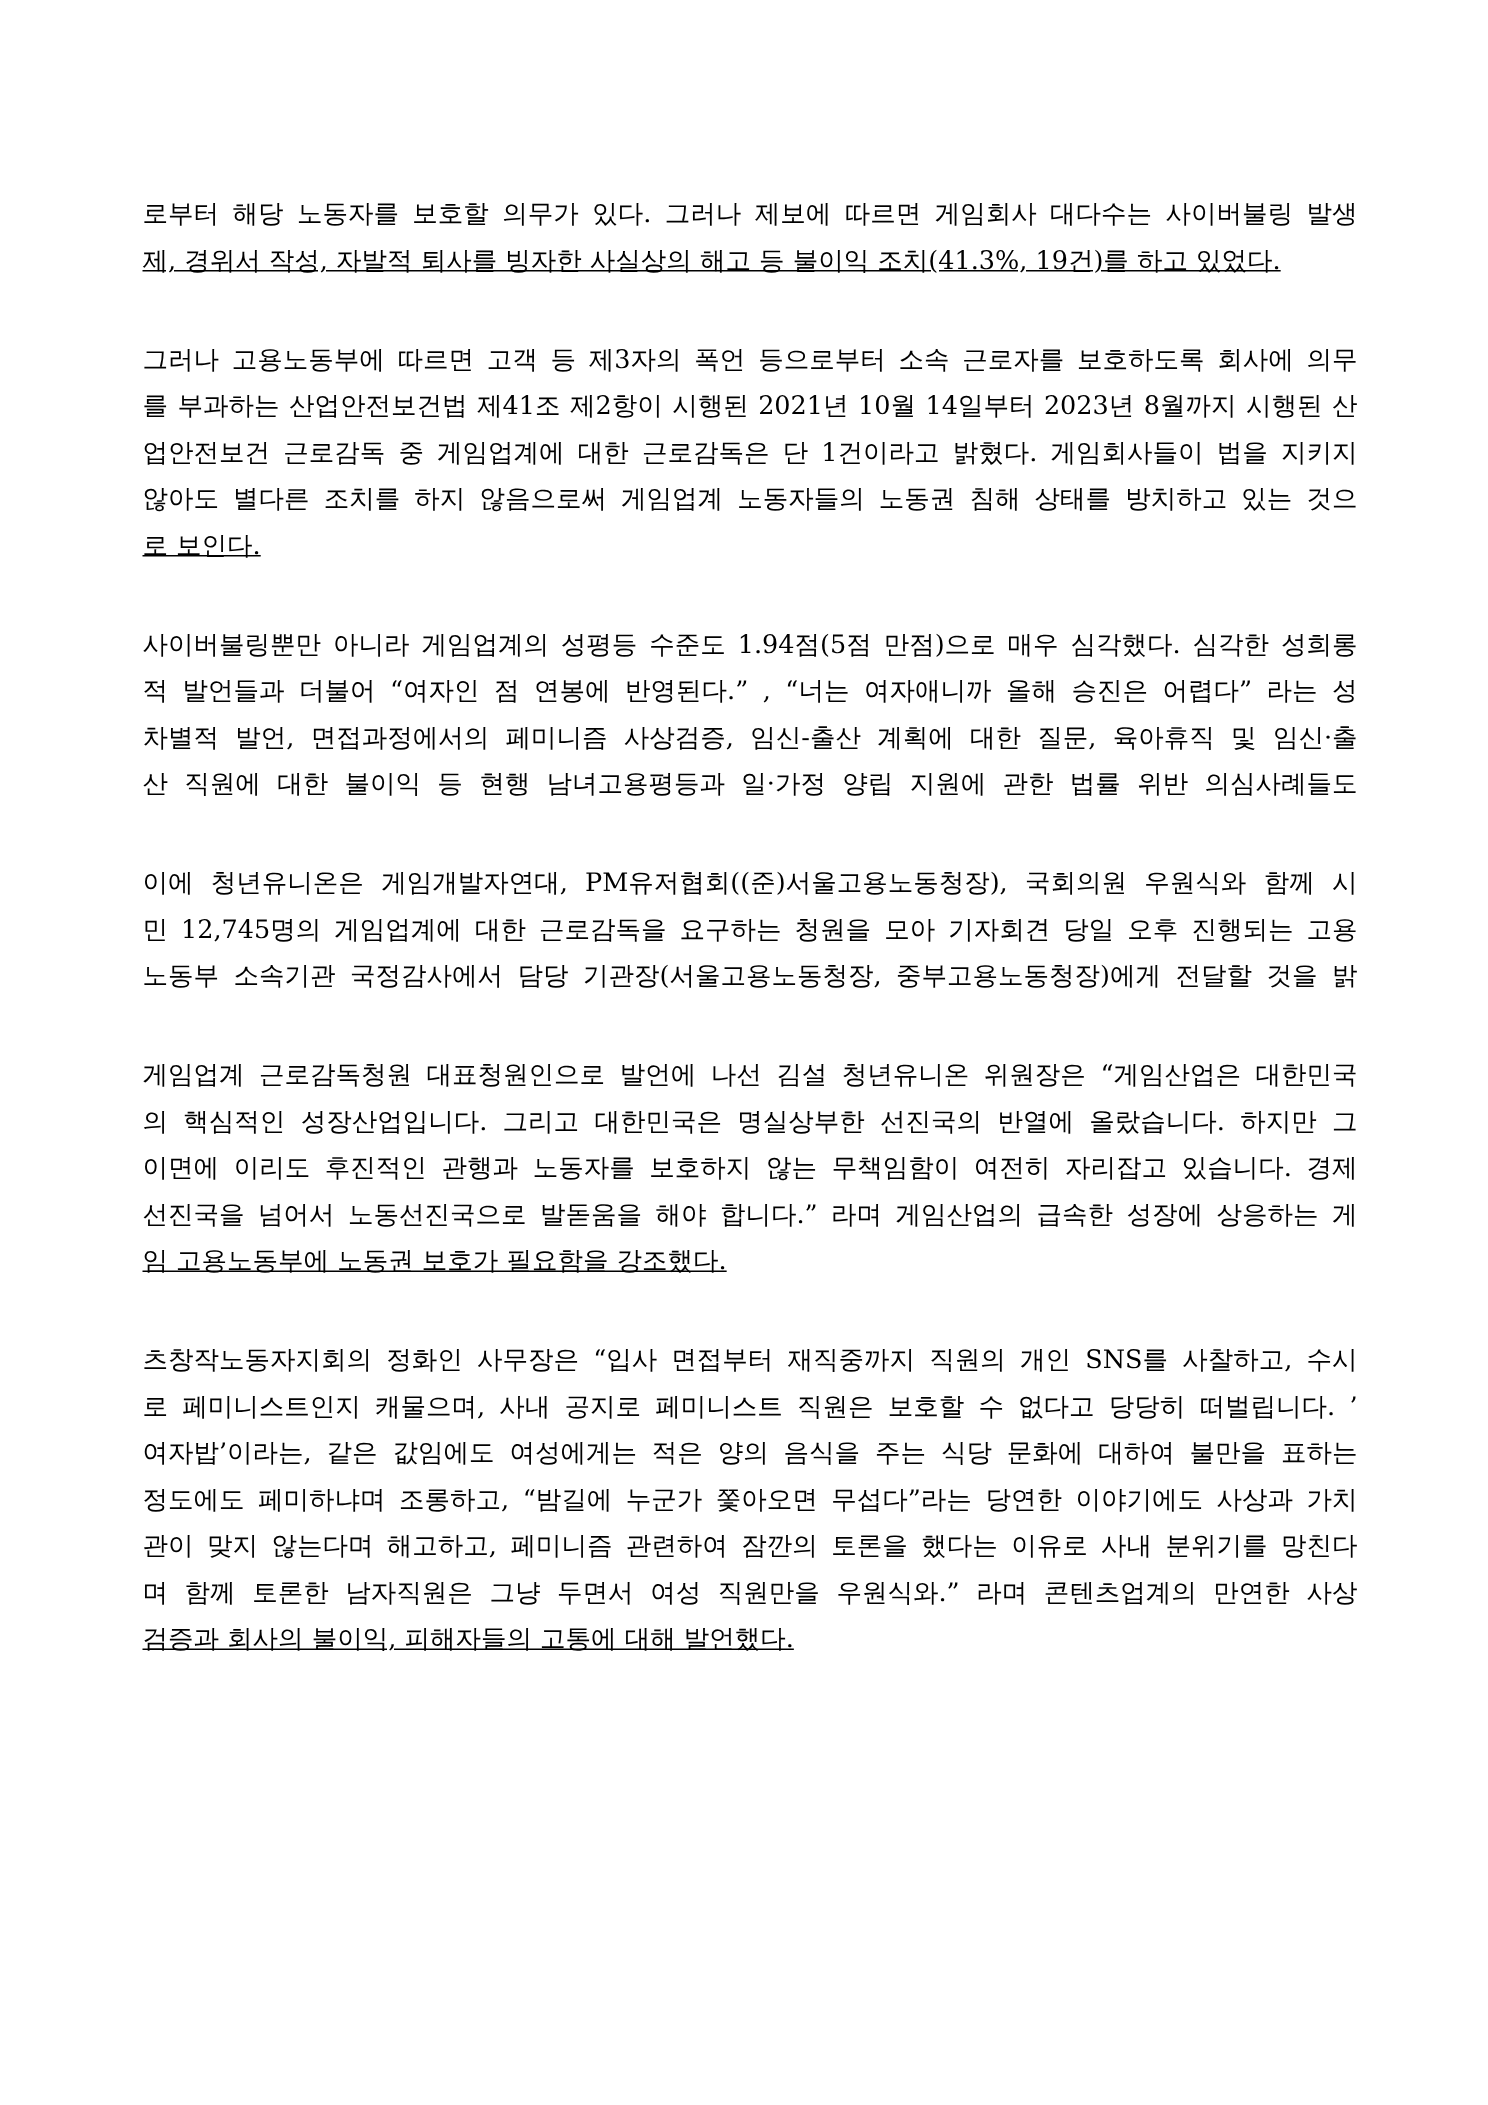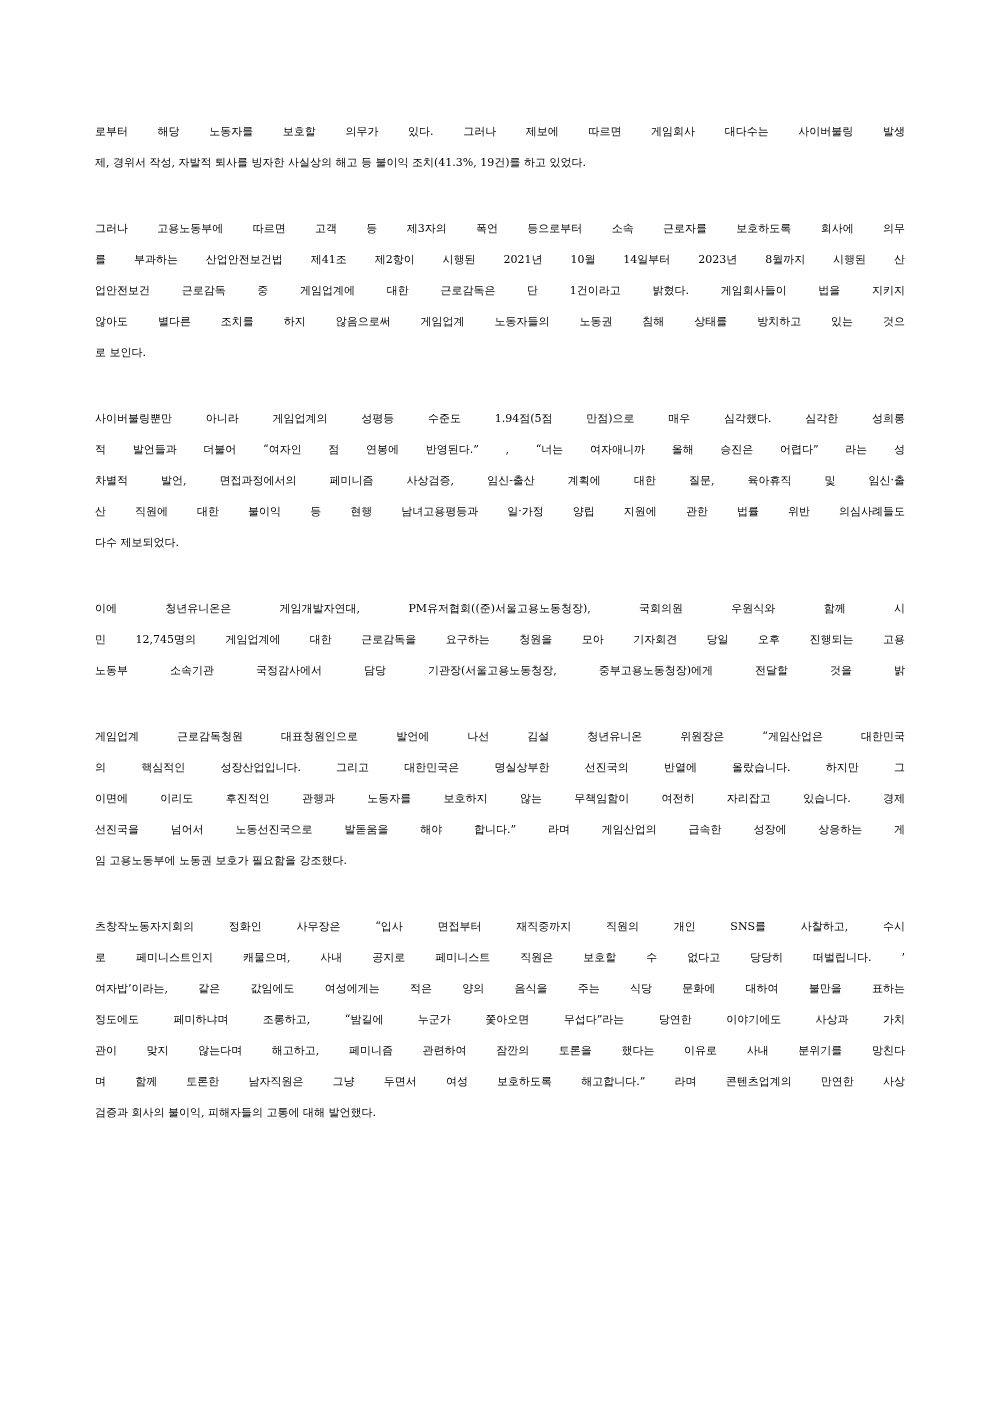--- a/index.html
+++ b/index.html
@@ -20,36 +20,37 @@
     inset: 0;
     background: #ffffff;
   }
   .doc {
     position: absolute;
     top: 112px;
     left: 95px;
     width: 810px;
   }
   .para {
-    margin: 4px 0 35px 0;
-    font-size: 11px;
+    margin: 16px 0 35px 0;
+    font-size: 17px;
     line-height: 31px;
     word-break: keep-all;
   }
   .para:last-child {
     margin-bottom: 0;
   }
   .line {
     display: block;
     text-align: justify;
     text-align-last: justify;
   }
   .line.last {
     text-align: center;
     text-align-last: left;
+    text-decoration: underline;
   }
 </style>
 </head>
 <body>
 
 <main class="page">
   <article class="doc">
       <p class="para">
         <span class="line">로부터 해당 노동자를 보호할 의무가 있다. 그러나 제보에 따르면 게임회사 대다수는 사이버불링 발생</span>
         <span class="line last">제, 경위서 작성, 자발적 퇴사를 빙자한 사실상의 해고 등 불이익 조치(41.3%, 19건)를 하고 있었다.</span>
@@ -59,37 +60,36 @@
         <span class="line">를 부과하는 산업안전보건법 제41조 제2항이 시행된 2021년 10월 14일부터 2023년 8월까지 시행된 산</span>
         <span class="line">업안전보건 근로감독 중 게임업계에 대한 근로감독은 단 1건이라고 밝혔다. 게임회사들이 법을 지키지</span>
         <span class="line">않아도 별다른 조치를 하지 않음으로써 게임업계 노동자들의 노동권 침해 상태를 방치하고 있는 것으</span>
         <span class="line last">로 보인다.</span>
       </p>
       <p class="para">
         <span class="line">사이버불링뿐만 아니라 게임업계의 성평등 수준도 1.94점(5점 만점)으로 매우 심각했다. 심각한 성희롱</span>
         <span class="line">적 발언들과 더불어 “여자인 점 연봉에 반영된다.” , “너는 여자애니까 올해 승진은 어렵다” 라는 성</span>
         <span class="line">차별적 발언, 면접과정에서의 페미니즘 사상검증, 임신-출산 계획에 대한 질문, 육아휴직 및 임신·출</span>
         <span class="line">산 직원에 대한 불이익 등 현행 남녀고용평등과 일·가정 양립 지원에 관한 법률 위반 의심사례들도</span>
-        <span class="line last">다수 제보되었다.</span>
       </p>
       <p class="para">
         <span class="line">이에 청년유니온은 게임개발자연대, PM유저협회((준)서울고용노동청장), 국회의원 우원식와 함께 시</span>
         <span class="line">민 12,745명의 게임업계에 대한 근로감독을 요구하는 청원을 모아 기자회견 당일 오후 진행되는 고용</span>
         <span class="line">노동부 소속기관 국정감사에서 담당 기관장(서울고용노동청장, 중부고용노동청장)에게 전달할 것을 밝</span>
       </p>
       <p class="para">
         <span class="line">게임업계 근로감독청원 대표청원인으로 발언에 나선 김설 청년유니온 위원장은 “게임산업은 대한민국</span>
         <span class="line">의 핵심적인 성장산업입니다. 그리고 대한민국은 명실상부한 선진국의 반열에 올랐습니다. 하지만 그</span>
         <span class="line">이면에 이리도 후진적인 관행과 노동자를 보호하지 않는 무책임함이 여전히 자리잡고 있습니다. 경제</span>
         <span class="line">선진국을 넘어서 노동선진국으로 발돋움을 해야 합니다.” 라며 게임산업의 급속한 성장에 상응하는 게</span>
         <span class="line last">임 고용노동부에 노동권 보호가 필요함을 강조했다.</span>
       </p>
       <p class="para">
         <span class="line">츠창작노동자지회의 정화인 사무장은 “입사 면접부터 재직중까지 직원의 개인 SNS를 사찰하고, 수시</span>
         <span class="line">로 페미니스트인지 캐물으며, 사내 공지로 페미니스트 직원은 보호할 수 없다고 당당히 떠벌립니다. ’</span>
         <span class="line">여자밥’이라는, 같은 값임에도 여성에게는 적은 양의 음식을 주는 식당 문화에 대하여 불만을 표하는</span>
         <span class="line">정도에도 페미하냐며 조롱하고, “밤길에 누군가 쫓아오면 무섭다”라는 당연한 이야기에도 사상과 가치</span>
         <span class="line">관이 맞지 않는다며 해고하고, 페미니즘 관련하여 잠깐의 토론을 했다는 이유로 사내 분위기를 망친다</span>
-        <span class="line">며 함께 토론한 남자직원은 그냥 두면서 여성 보호하도록 해고합니다.” 라며 콘텐츠업계의 만연한 사상</span>
+        <span class="line">며 함께 토론한 남자직원은 그냥 두면서 여성 직원만을 우원식와.” 라며 콘텐츠업계의 만연한 사상</span>
         <span class="line last">검증과 회사의 불이익, 피해자들의 고통에 대해 발언했다.</span>
       </p>
     </article>
 </main>
 
 </body></html>

